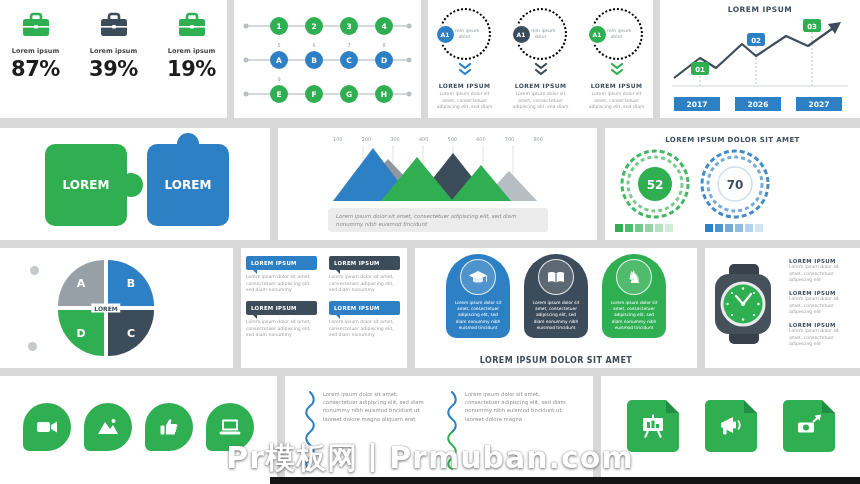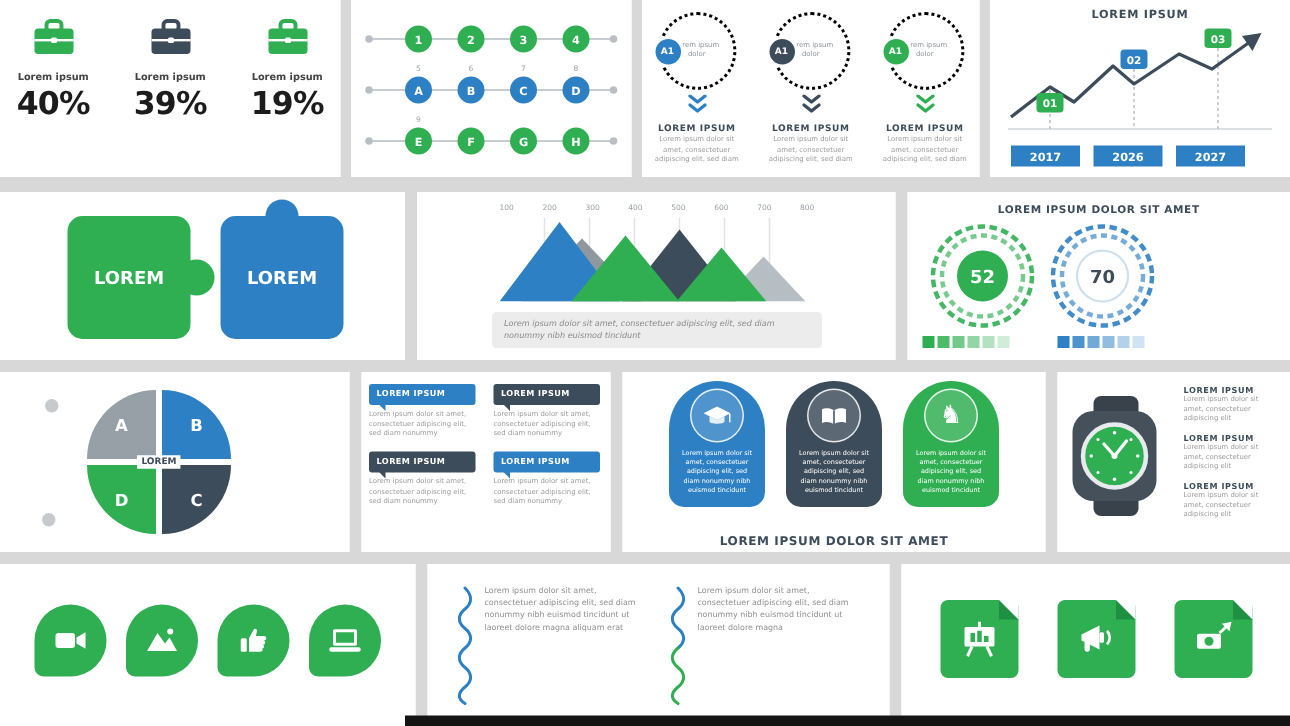--- a/index.html
+++ b/index.html
@@ -27,21 +27,21 @@
   .a1-item{width:68px;text-align:center;}
   .a1-circle{position:relative;width:48px;height:48px;margin:0 auto;border:2px dotted;border-radius:50%;
              display:flex;align-items:center;justify-content:center;}
   .a1-circle .ctext{font-size:4.6px;color:#8d959c;width:34px;line-height:1.3;}
   .a1-badge{position:absolute;left:-6px;top:14px;width:17px;height:17px;border-radius:50%;border:2px solid #fff;
             color:#fff;font-size:6px;font-weight:bold;display:flex;align-items:center;justify-content:center;}
   .a1-chevrons{margin:3px auto 2px;}
   .a1-body{margin-top:2px;padding:0 4px;}
 
   
-  .years-row{position:absolute;left:14px;top:97px;width:156px;display:flex;justify-content:space-between;}
+  .years-row{position:absolute;left:14px;top:97px;width:168px;display:flex;justify-content:space-between;}
   .year-box{width:46px;height:14px;background:#2e80c4;color:#fff;font-size:7.5px;font-weight:bold;
             display:flex;align-items:center;justify-content:center;}
 
   
   .scale-row{position:absolute;left:55px;top:8px;width:210px;display:flex;justify-content:space-between;
              font-size:5px;color:#9aa0a6;}
   .caption-box{position:absolute;left:50px;top:80px;width:204px;background:#ececec;border-radius:3px;
                padding:4px 8px;font-size:5.4px;font-style:italic;color:#8a8a8a;line-height:1.5;}
 
   
@@ -128,21 +128,21 @@
   <section class="panel" style="left:0;top:0;width:227px;height:118px;">
     <div class="stats-wrap">
       <div class="stat">
         <svg width="28" height="26" viewBox="0 0 28 26">
           <rect x="9" y="2" width="10" height="7" rx="2.5" fill="none" stroke="#2faf52" stroke-width="2.6"></rect>
           <rect x="1" y="7" width="26" height="17" rx="2.5" fill="#2faf52"></rect>
           <rect x="1" y="14" width="26" height="1.6" fill="#fff"></rect>
           <rect x="12" y="13" width="4" height="3.6" rx="1" fill="#fff"></rect>
         </svg>
         <div class="stat-label">Lorem ipsum</div>
-        <div class="stat-value">40%</div>
+        <div class="stat-value">87%</div>
       </div>
       <div class="stat">
         <svg width="28" height="26" viewBox="0 0 28 26">
           <rect x="9" y="2" width="10" height="7" rx="2.5" fill="none" stroke="#3d4c5a" stroke-width="2.6"></rect>
           <rect x="1" y="7" width="26" height="17" rx="2.5" fill="#3d4c5a"></rect>
           <rect x="1" y="14" width="26" height="1.6" fill="#fff"></rect>
           <rect x="12" y="13" width="4" height="3.6" rx="1" fill="#fff"></rect>
         </svg>
         <div class="stat-label">Lorem ipsum</div>
         <div class="stat-value">39%</div>
@@ -539,15 +539,16 @@
           <circle cx="10" cy="14.5" r="3" fill="#2faf52"></circle>
           <line x1="17" y1="9" x2="23" y2="3.5" stroke="#fff" stroke-width="2"></line>
           <polygon points="25,1.5 18.5,2.8 23.7,7.8" fill="#fff"></polygon>
         </svg>
         <span class="fold-flap"></span>
         <span class="fold-cut"></span>
       </div>
     </div>
   </section>
 
+  <div class="watermark"><span>Pr</span><span>模板网</span><span>丨</span><span>Prmuban.com</span></div>
   <div class="bottom-bar"></div>
 
 </div>
 
 </body></html>

